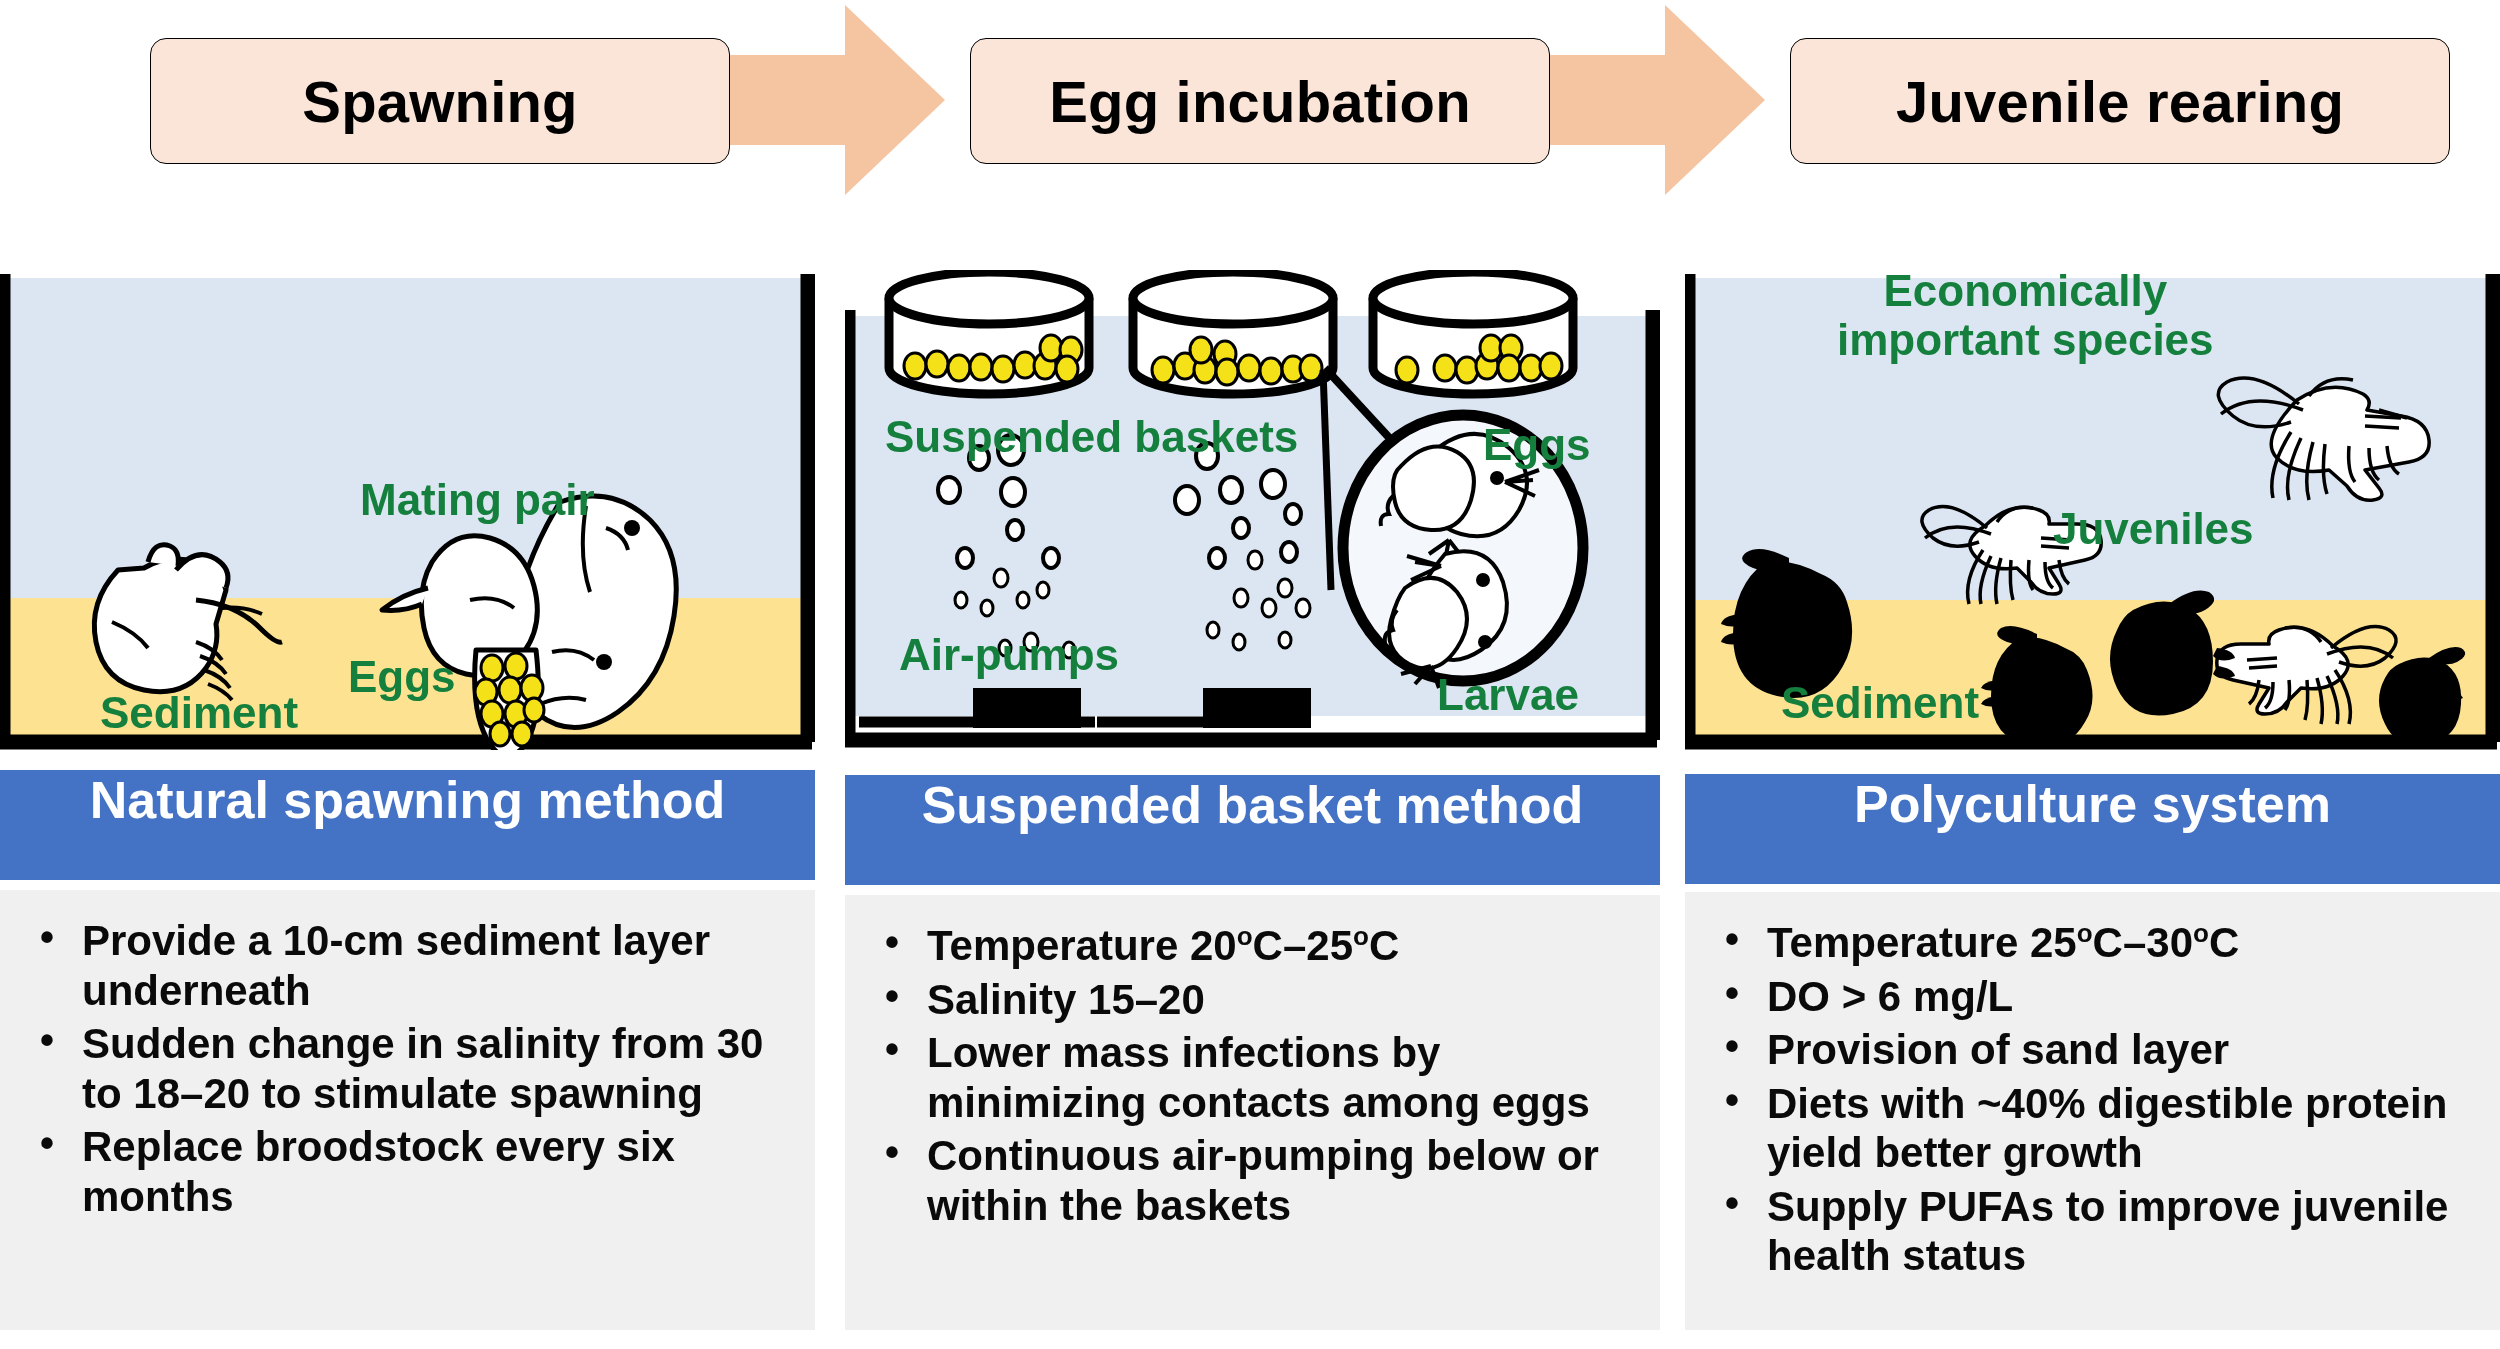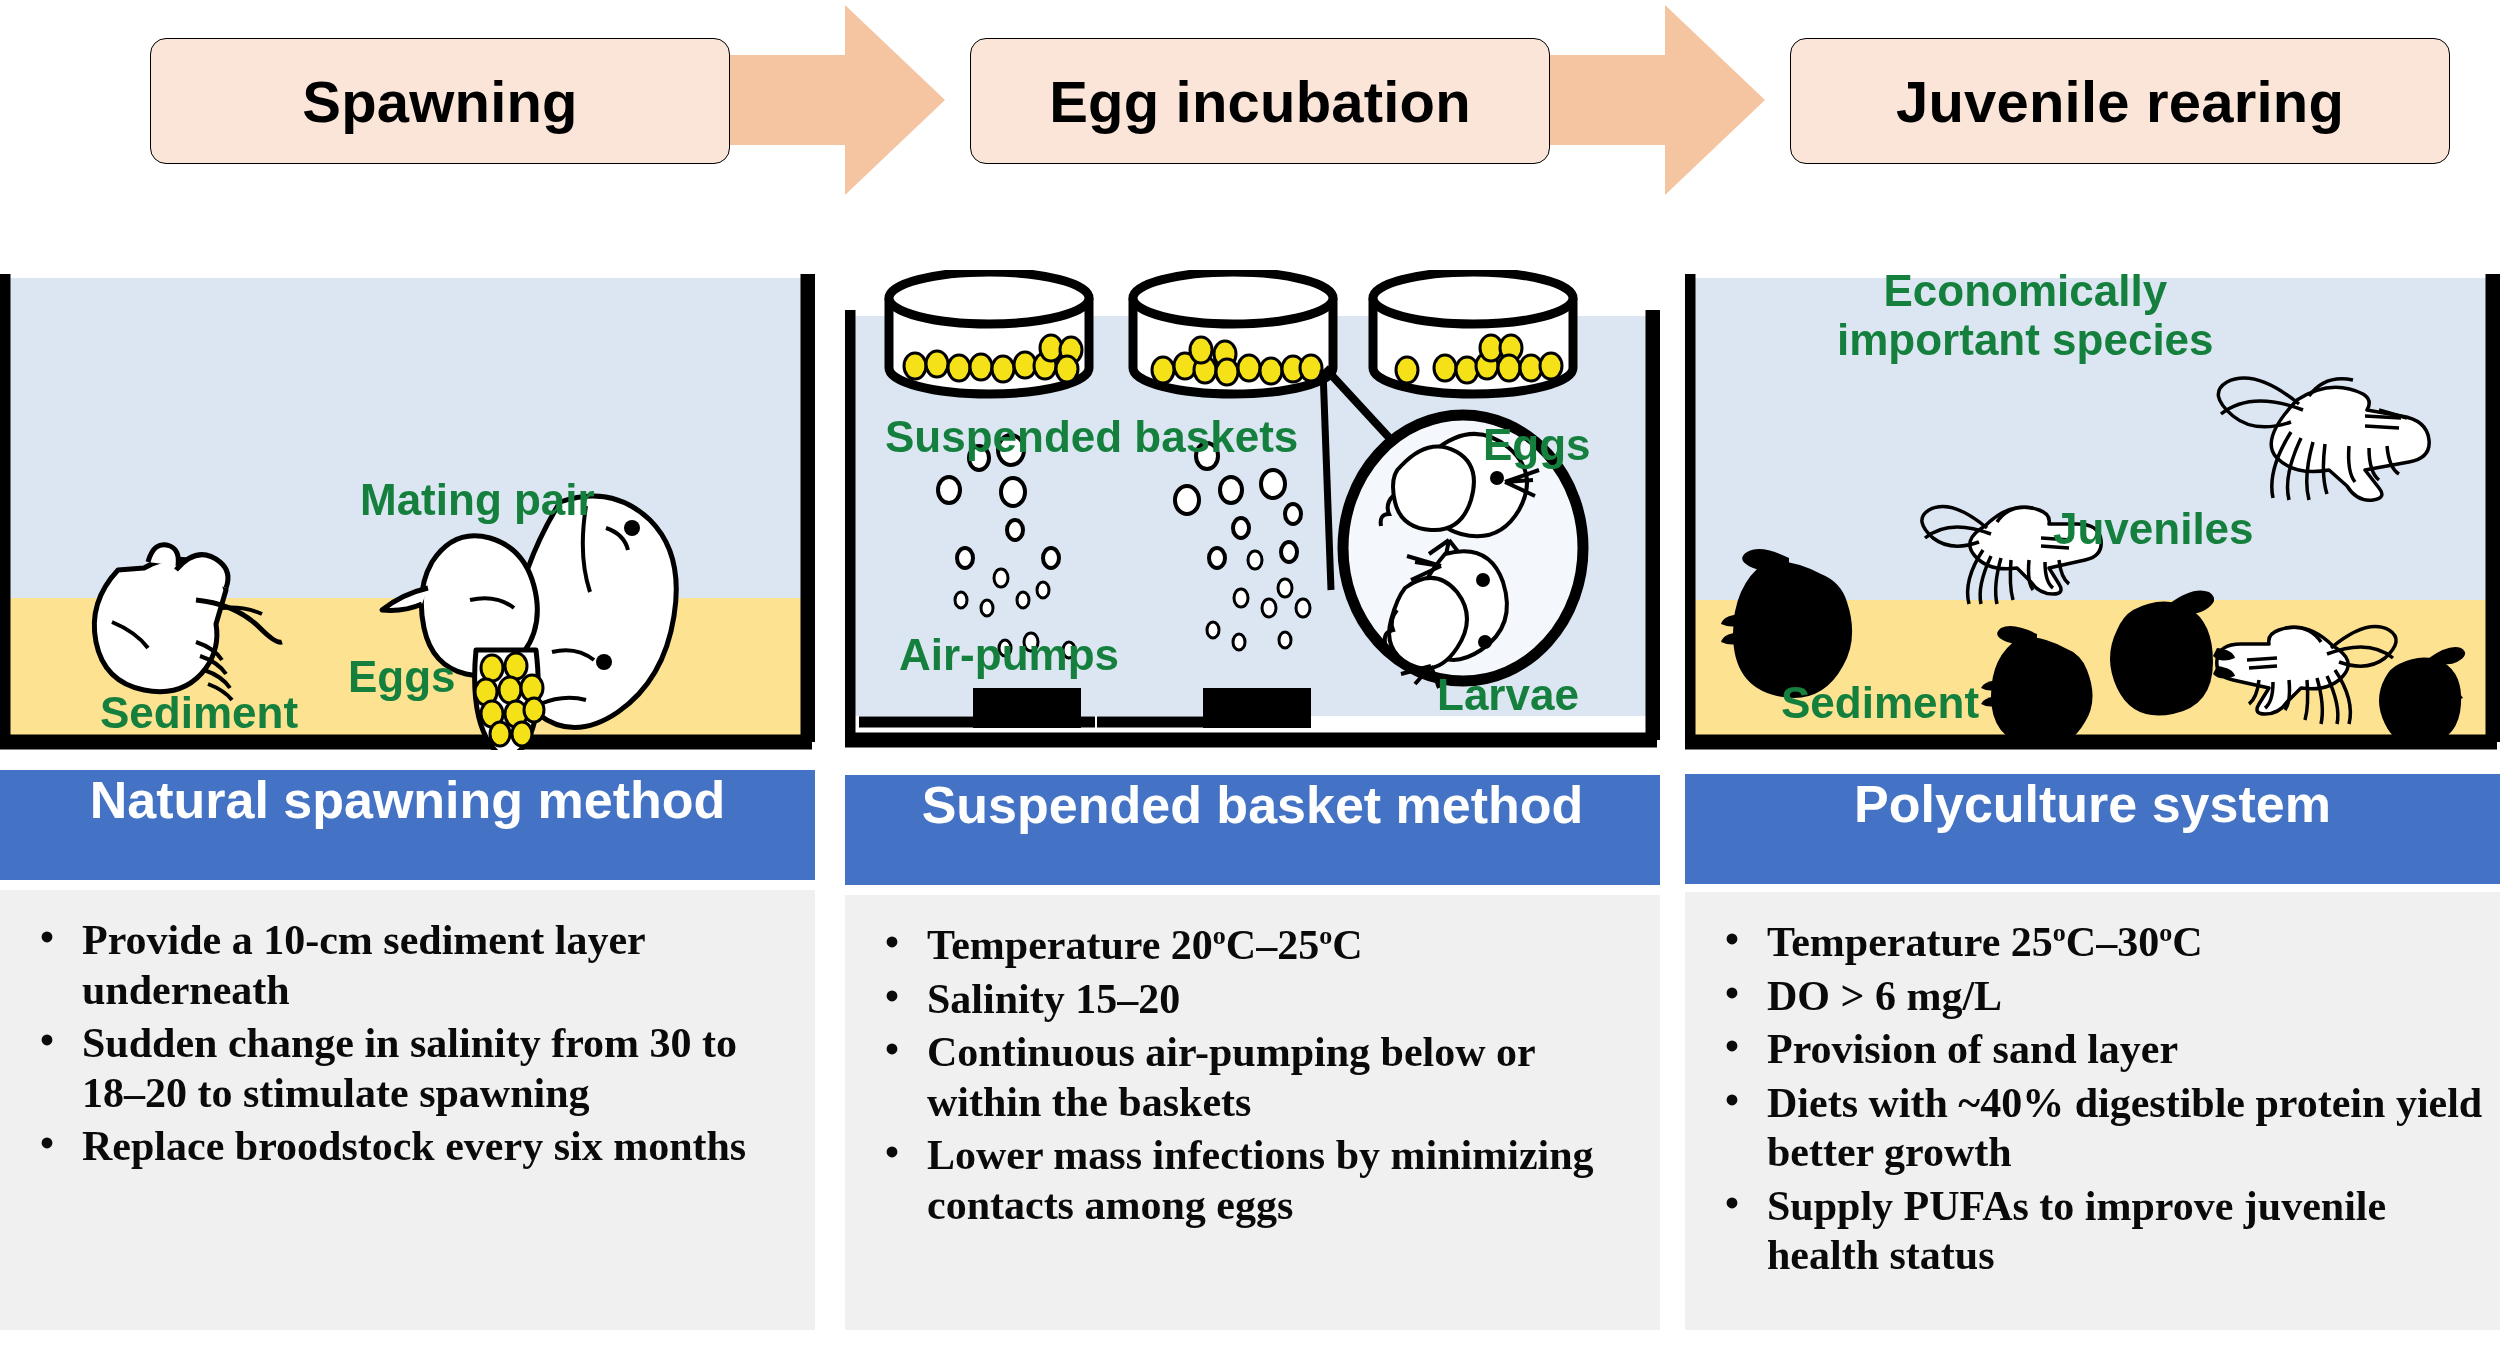--- a/index.html
+++ b/index.html
@@ -30,21 +30,21 @@
   .tank svg{position:absolute;left:0;top:0;}
 
   .blue-bar{position:absolute;left:0;width:100%;height:110px;background:#4472c4;
             display:flex;align-items:flex-start;justify-content:center;box-sizing:border-box;}
   .blue-bar span{color:#ffffff;font-size:52px;font-weight:bold;white-space:nowrap;}
   #blue-bar-1{top:500px;}
   #blue-bar-2{top:505px;}
   #blue-bar-3{top:504px;}
 
   .bullet-box{position:absolute;left:0;width:100%;background:#f0f0f0;box-sizing:border-box;
-              padding:26px 14px 24px 26px;font-family:Liberation Serif, serif;}
+              padding:26px 14px 24px 26px;}
   #bullet-box-1{top:620px;height:440px;}
   #bullet-box-2{top:625px;height:435px;}
   #bullet-box-3{top:622px;height:438px;}
 
   .bullets{list-style:none;margin:0;padding:0;}
   .bullets li{position:relative;padding-left:56px;margin-bottom:4px;
               font-size:42px;font-weight:bold;line-height:1.18;color:#0a0a0a;}
   .bullets li::before{content:"\2022";position:absolute;left:14px;top:-2px;font-size:40px;}
   .bullets sup{font-size:0.62em;vertical-align:super;line-height:0;}
 
@@ -299,22 +299,22 @@
   </div>
 
   <div class="blue-bar" id="blue-bar-2">
     <span>Suspended basket method</span>
   </div>
 
   <div class="bullet-box" id="bullet-box-2">
     <ul class="bullets">
       <li>Temperature 20<sup>o</sup>C–25<sup>o</sup>C</li>
       <li>Salinity 15–20</li>
+      <li>Lower mass infections by minimizing contacts among eggs</li>
       <li>Continuous air-pumping below or within the baskets</li>
-      <li>Lower mass infections by minimizing contacts among eggs</li>
     </ul>
   </div>
 </div>
 
 <div class="panel" id="panel-3">
 
   <div class="tank">
     <svg width="815" height="480" viewBox="0 0 815 480">
       <rect x="8" y="8" width="800" height="322" fill="#DCE6F2"></rect>
       <rect x="8" y="330" width="800" height="135" fill="#FDE391"></rect>

